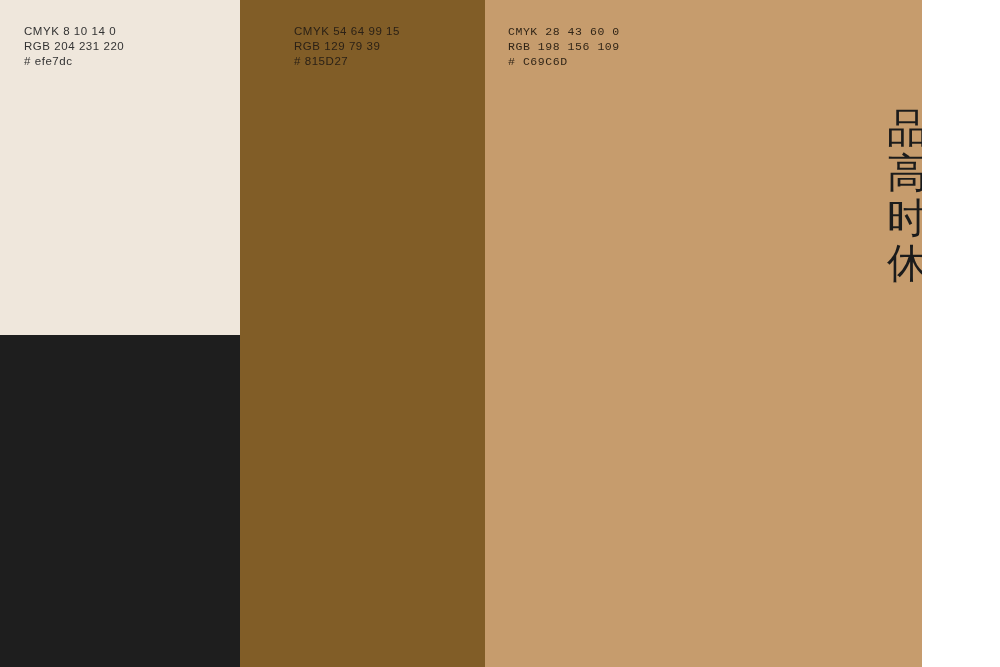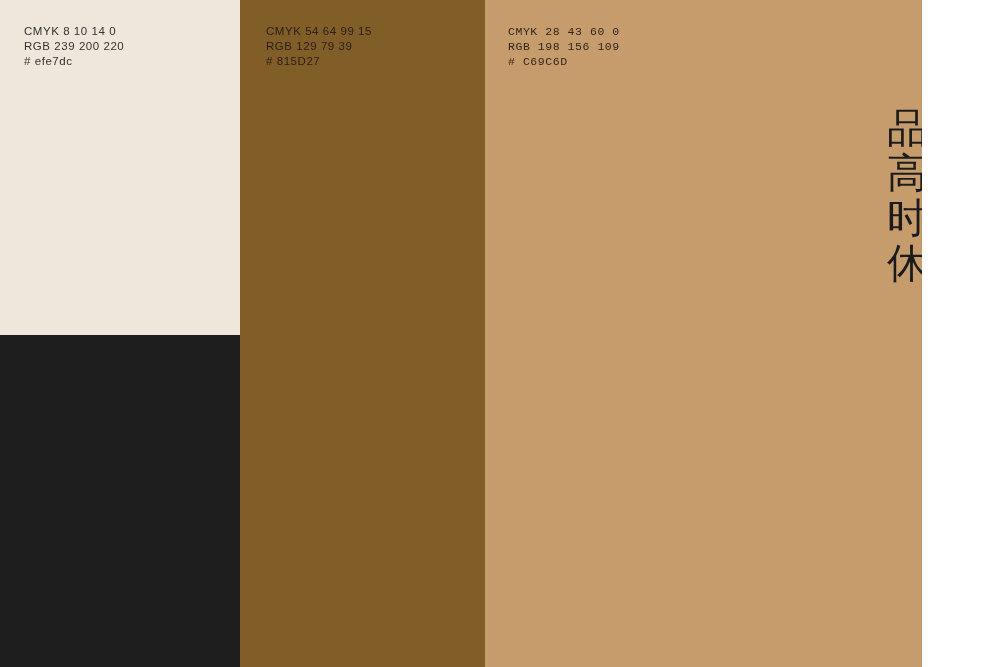--- a/index.html
+++ b/index.html
@@ -63,21 +63,21 @@
     font-size: 11.5px;
     letter-spacing: 0.55px;
     white-space: nowrap;
   }
 
   .spec .spec-line {
     display: block;
   }
 
   .spec-on-light { color: #333333; }
-  .spec-on-brown { color: #2b2116; }
+  .spec-on-brown { color: #2b2116; margin-left: 28px; }
   .spec-on-tan   { color: #312517; }
   .spec-on-dark  { color: #d8d8d8; }
 
   .spec-cream { left: 24px; top: 24px; }
   .spec-dark  { left: 24px; top: 361px; }
   .spec-brown { left: 266px; top: 24px; }
   .spec-tan   { left: 508px; top: 24px; font-family: Liberation Mono, monospace; }
 
   
   #slogan {
@@ -109,21 +109,21 @@
   }
 </style>
 </head>
 <body>
 
 <div id="palette-board">
 
   <div class="swatch swatch-cream"></div>
   <div class="spec spec-cream spec-on-light">
     <span class="spec-line">CMYK 8  10  14  0</span>
-    <span class="spec-line">RGB 239  200  220</span>
+    <span class="spec-line">RGB 204  231  220</span>
     <span class="spec-line"># efe7dc</span>
   </div>
 
   <div class="swatch swatch-dark"></div>
 
   <div class="swatch swatch-brown"></div>
   <div class="spec spec-brown spec-on-brown">
     <span class="spec-line">CMYK 54  64  99  15</span>
     <span class="spec-line">RGB 129  79  39</span>
     <span class="spec-line"># 815D27</span>

